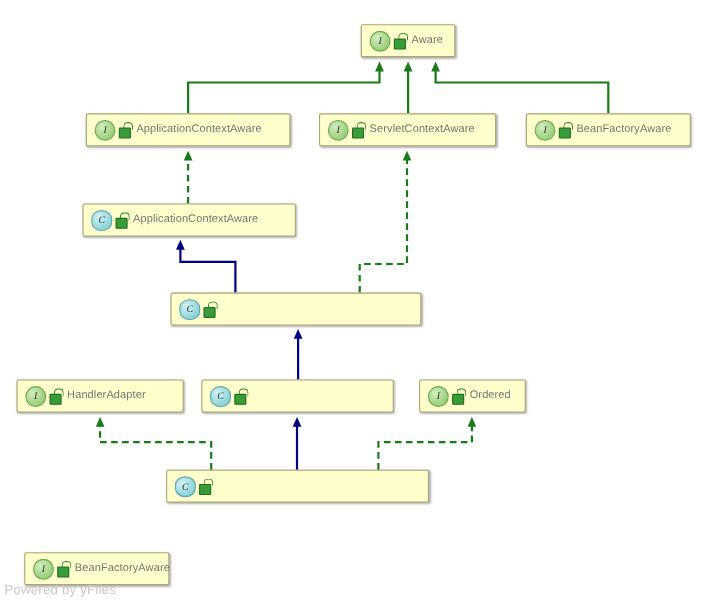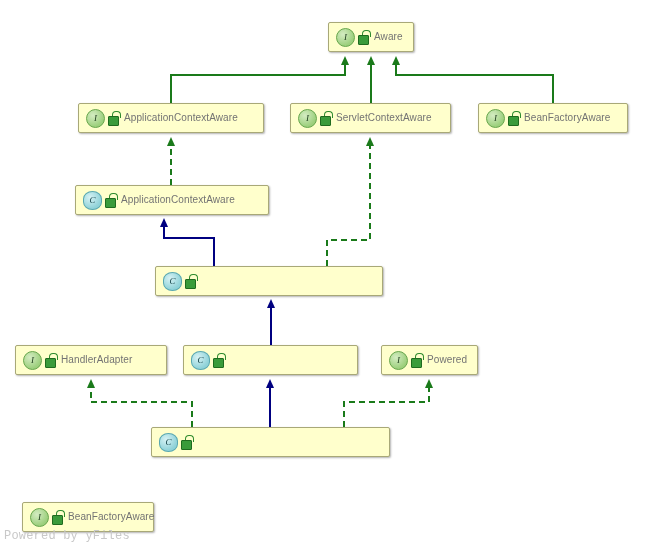--- a/index.html
+++ b/index.html
@@ -100,21 +100,21 @@
     background: #3a9b3a;
     border: 1px solid #1f6b1f;
     border-radius: 1px;
   }
   #watermark {
     position: absolute;
     left: 4px;
     top: 529px;
     font-size: 12px;
     color: #c8c8c8;
-    font-family: Liberation Mono, monospace;
+    font-family: Liberation Sans, sans-serif;
     letter-spacing: 0.2px;
     text-align: center;
   }
 </style>
 </head>
 <body>
 
 <div id="diagram">
 
   <svg id="edge-layer" width="650" height="552" viewBox="0 0 650 552">
@@ -237,21 +237,21 @@
         <span class="body"></span>
     </span>
   </div>
 
   <div class="node" id="node-ordered" style="left: 381px; top: 345px; width: 97px;">
     <span class="badge iface">I</span>
     <span class="lock">
       <span class="shackle"></span>
         <span class="body"></span>
     </span>
-    <span class="node-label">Powered</span>
+    <span class="node-label">Ordered</span>
   </div>
 
   <div class="node" id="node-abstractHandlerMethodAdapter" style="left: 151px; top: 427px; width: 239px;">
     <span class="badge cls">C</span>
     <span class="lock">
       <span class="shackle"></span>
         <span class="body"></span>
     </span>
   </div>
 

